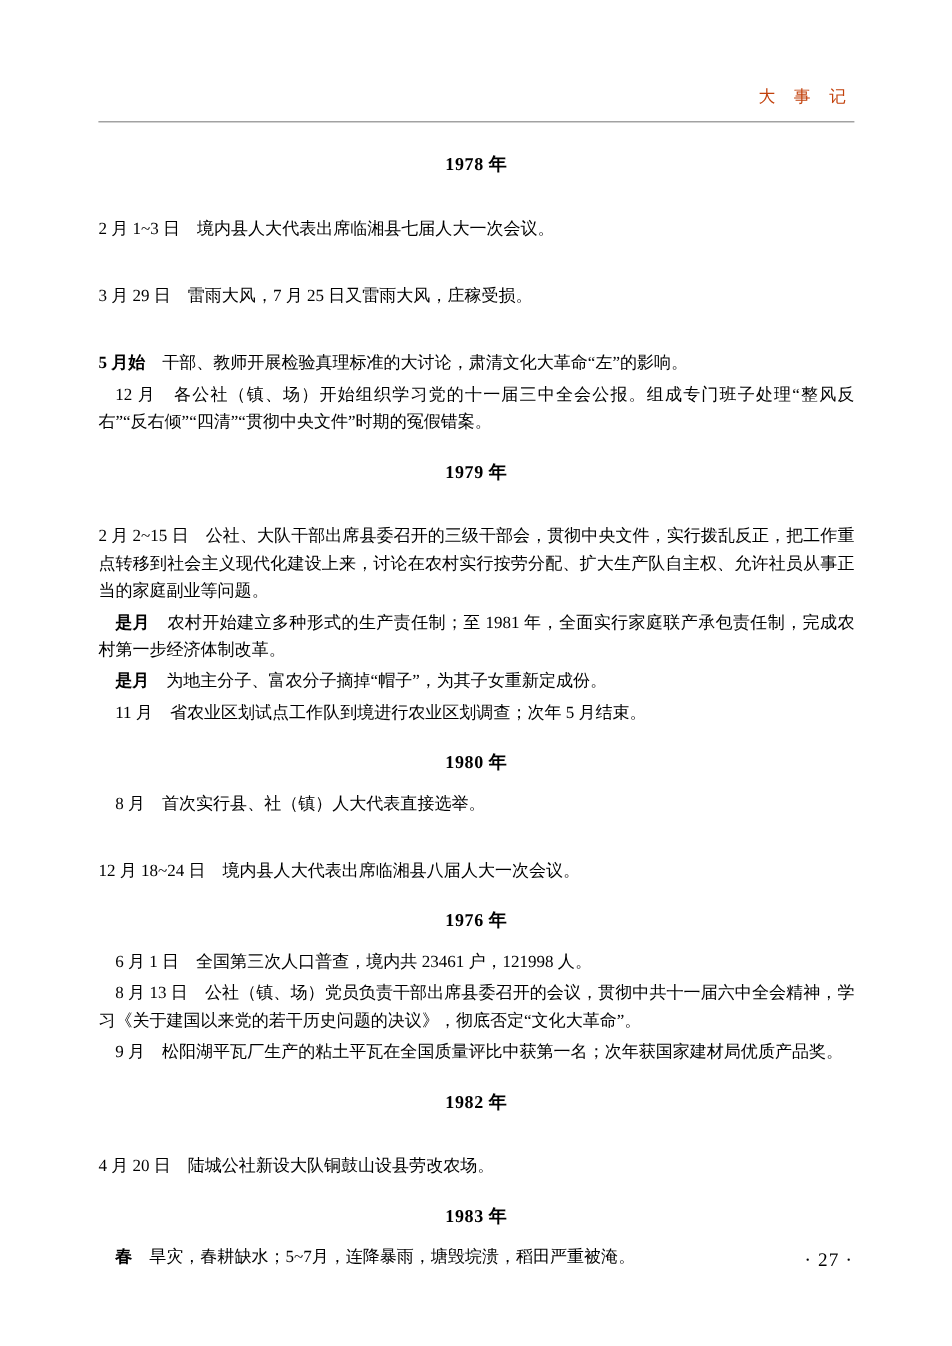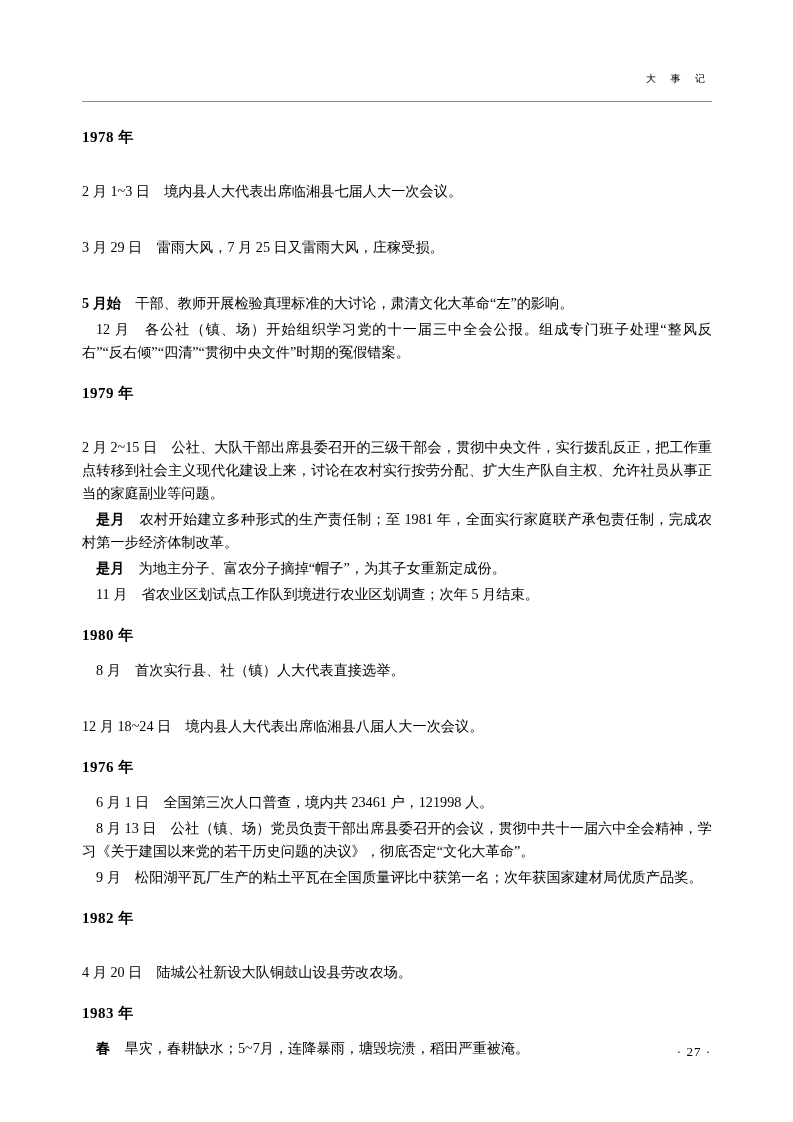--- a/index.html
+++ b/index.html
@@ -21,42 +21,42 @@
     top: 0;
     width: 793px;
     height: 1122px;
     box-sizing: border-box;
     padding: 0;
   }
   .header {
     position: absolute;
     top: 72px;
     right: 82px;
-    font-size: 10px;
+    font-size: 14px;
     letter-spacing: 6px;
     font-family: "Liberation Serif", "DejaVu Serif", serif;
-    color: #000000;
+    color: #c2410c;
     font-weight: 500;
   }
   .header-rule {
     position: absolute;
     top: 101px;
     left: 82px;
     width: 630px;
     height: 1px;
     background: #8c8c8c;
   }
   .content {
     position: absolute;
     top: 128px;
     left: 82px;
     width: 630px;
   }
   .year-title {
-    text-align: left;
+    text-align: center;
     font-size: 15px;
     font-weight: bold;
     margin: 20px 0 14px 0;
     letter-spacing: 0.5px;
   }
   .year-title.first {
     margin-top: 0;
   }
   .entry {
     font-size: 14.2px;
@@ -75,21 +75,21 @@
   .lbl {
     font-weight: normal;
   }
   .lbl.bold {
     font-weight: bold;
   }
   .footer {
     position: absolute;
     bottom: 62px;
     right: 82px;
-    font-size: 13px;
+    font-size: 16px;
     letter-spacing: 1px;
   }
 </style>
 </head>
 <body>
 
 <div class="page">
 
   <div class="header">大 事 记</div>
   <div class="header-rule"></div>

